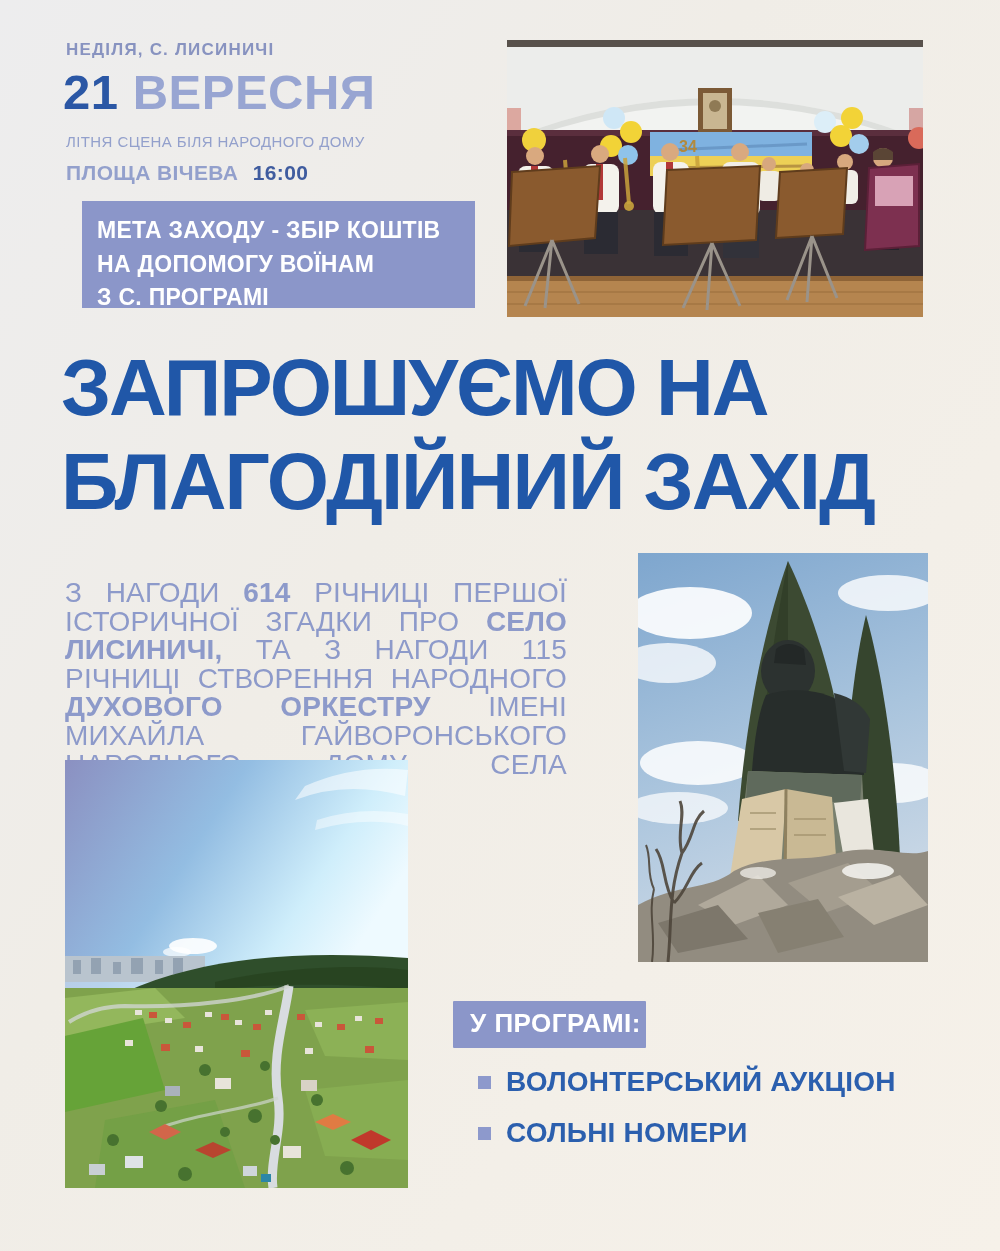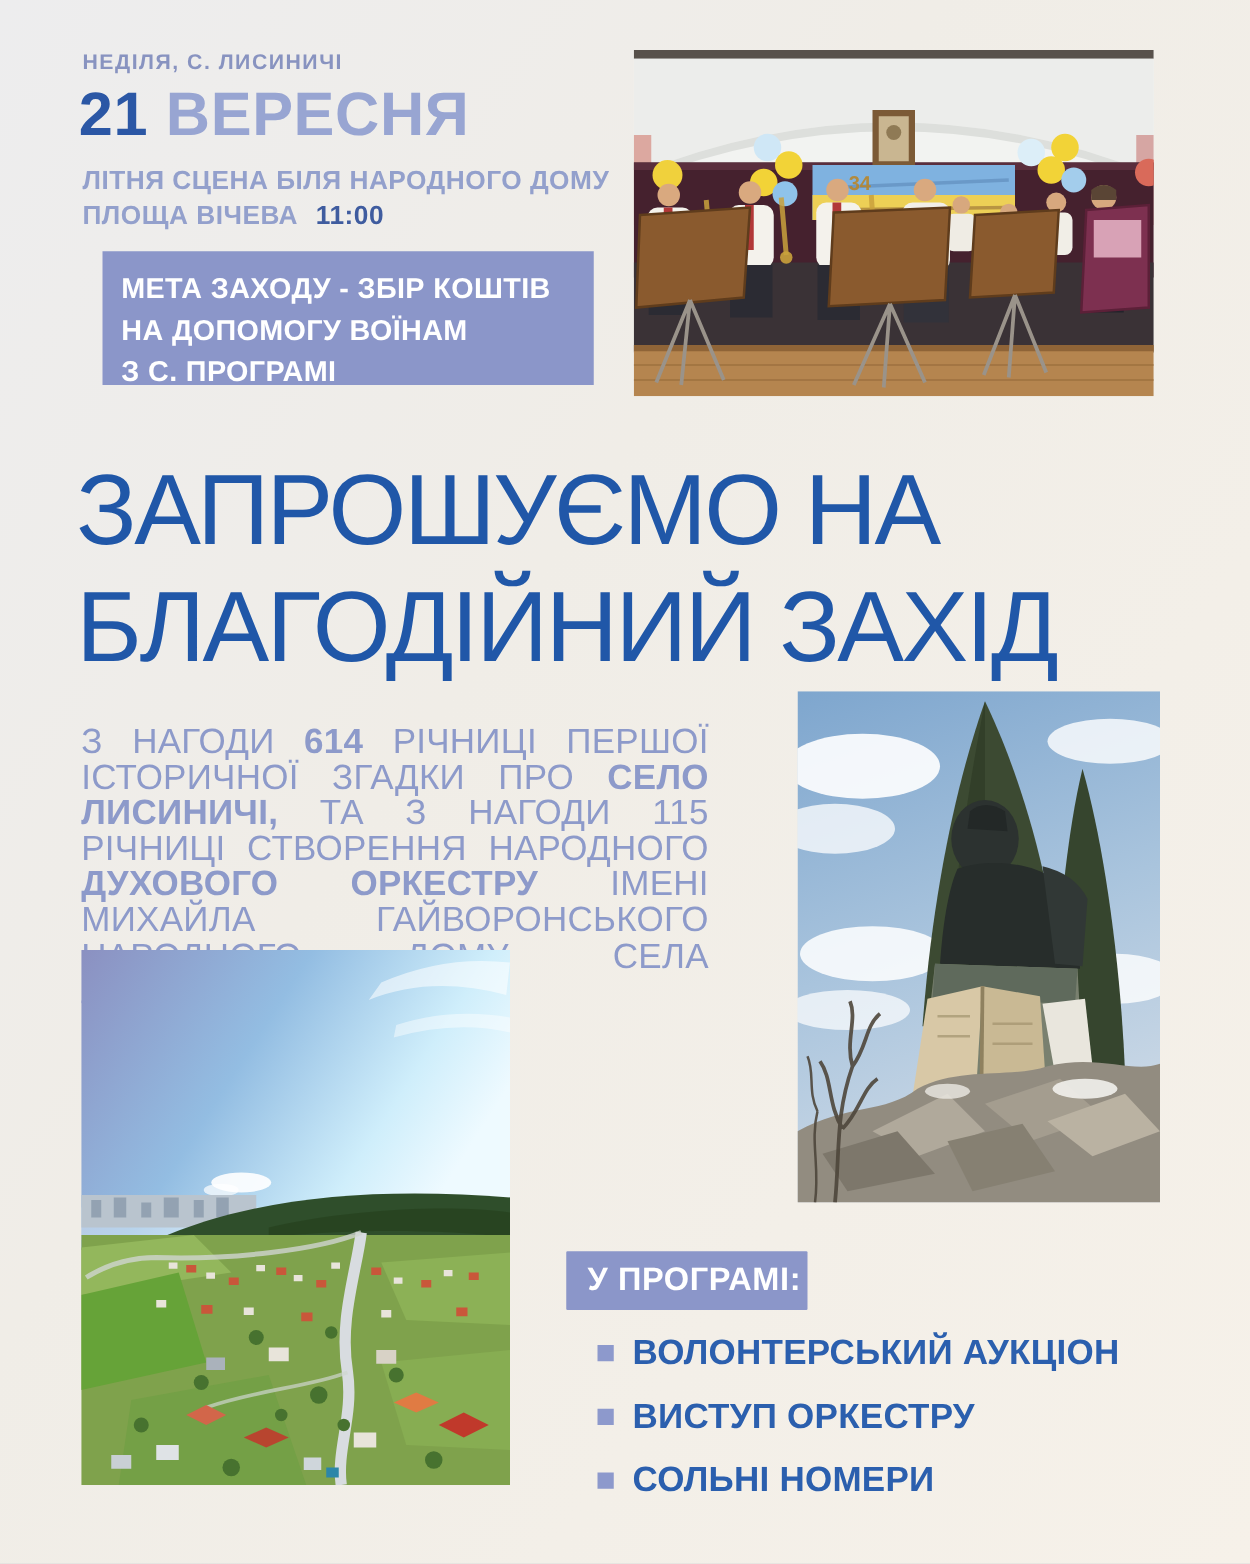--- a/index.html
+++ b/index.html
@@ -24,21 +24,21 @@
     color:#8893c0;
   }
   .date-line{
     left:63px;top:64px;
     font-size:49px;font-weight:700;letter-spacing:0.5px;
     color:#98a5d2;white-space:nowrap;
   }
   .date-line .day{color:#2b57a5;}
   .venue1{
     left:66px;top:133px;
-    font-size:21px;font-weight:700;letter-spacing:0.4px;
+    font-size:15px;font-weight:400;letter-spacing:0.4px;
     color:#93a0cc;white-space:nowrap;
   }
   .venue2{
     left:66px;top:161px;
     font-size:21px;font-weight:600;letter-spacing:0.4px;
     color:#93a0cc;white-space:nowrap;
   }
   .venue2 .time{color:#3f5c9f;font-weight:700;margin-left:8px;}
 
   
@@ -47,22 +47,22 @@
     background:#8b96c9;border-radius:0;
     box-sizing:border-box;padding:13px 15px;
   }
   .purpose-box .line{
     color:#ffffff;font-size:23px;font-weight:700;
     line-height:33.5px;letter-spacing:0.3px;white-space:nowrap;
   }
 
   
   .headline{
-    left:61px;top:361px;width:930px;
-    color:#2057a8;font-weight:400;
+    left:61px;top:341px;width:930px;
+    color:#2057a8;font-weight:700;
     font-size:80px;line-height:94px;letter-spacing:-2px;
     white-space:nowrap;
   }
 
   
   .about{
     left:65px;top:551px;width:502px;
     color:#8d9aca;font-size:28px;line-height:28.6px;
     font-weight:500;letter-spacing:0.2px;
     text-align:justify;
@@ -105,21 +105,21 @@
 
   <div class="abs date-line">
     <span class="day">21</span>
     <span>ВЕРЕСНЯ</span>
   </div>
 
   <div class="abs venue1">ЛІТНЯ СЦЕНА БІЛЯ НАРОДНОГО ДОМУ</div>
 
   <div class="abs venue2">
     <span>ПЛОЩА  ВІЧЕВА</span>
-    <span class="time">11:00</span>
+    <span class="time">16:00</span>
   </div>
 
   <div class="abs purpose-box">
     <div class="line">МЕТА ЗАХОДУ - ЗБІР КОШТІВ</div>
     <div class="line">НА ДОПОМОГУ ВОЇНАМ</div>
     <div class="line">З С. ПРОГРАМІ</div>
   </div>
 
   <svg class="abs photo photo-orchestra" width="416" height="277" viewBox="0 0 416 277" aria-hidden="true">
     <rect width="416" height="277" fill="#f2f3f1"></rect>
@@ -379,21 +379,17 @@
 
   <div class="abs program-label">У ПРОГРАМІ:</div>
 
   <div class="abs program-list">
     <div class="program-item">
       <span class="bullet"></span>
       <span class="txt">ВОЛОНТЕРСЬКИЙ АУКЦІОН</span>
     </div>
     <div class="program-item">
       <span class="bullet"></span>
-      <span class="txt">ВИСТУП ОРКЕСТРУ</span>
-    </div>
-    <div class="program-item">
-      <span class="bullet"></span>
       <span class="txt">СОЛЬНІ НОМЕРИ</span>
     </div>
   </div>
 
 </div>
 
 </body></html>

